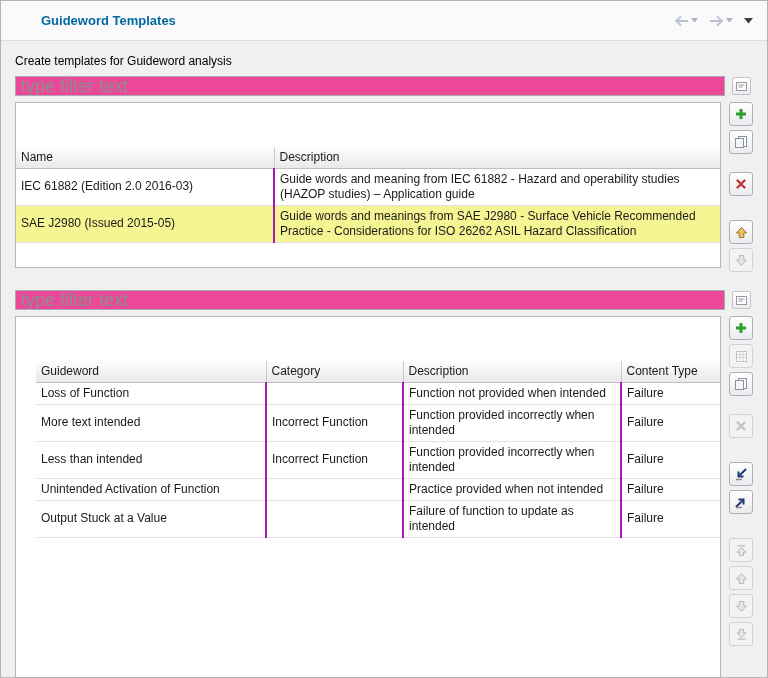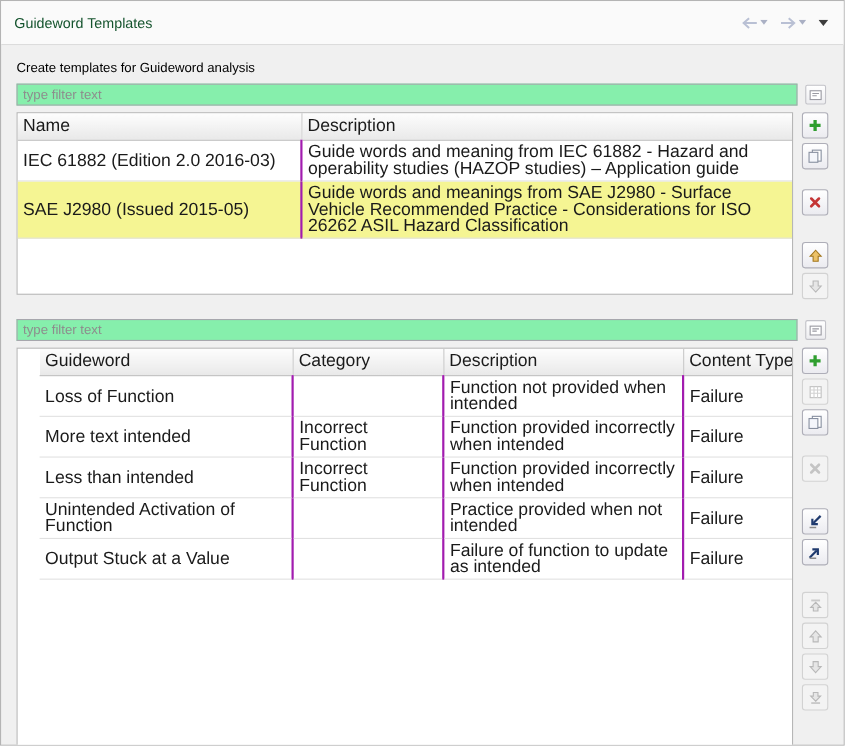--- a/index.html
+++ b/index.html
@@ -16,51 +16,51 @@
     border: 1px solid #b4b4b4;
     overflow: hidden;
   }
   .titlebar {
     height: 40px;
     background: #fafafa;
     border-bottom: 1px solid #dcdcdc;
     display: flex; align-items: center;
     padding: 0 12px;
   }
-  .title { font-size: 13px; font-weight: normal; color: #14532d; }
+  .title { font-size: 13px; font-weight: bold; color: #0369a1; margin-left: 28px; }
   .nav { margin-left: auto; display: flex; align-items: center; gap: 7px; }
   .nav-btn { display: flex; align-items: center; gap: 2px; cursor: pointer; padding: 2px; }
   .subtitle { margin: 13px 0 0 14px; color: #000; }
   .filter-row { display: flex; align-items: center; margin: 8px 14px 0 14px; }
   .filter-input {
     width: 710px; height: 20px;
     border: 1px solid #a7a7ad;
     padding: 0 5px;
     font-family: "Liberation Sans", sans-serif;
-    font-size: 12px; color: #333;
-    background: #86efac;
+    font-size: 18px; color: #333;
+    background: #ec4899;
     outline: none;
   }
   .filter-input::placeholder { color: #8d8d8d; }
   .filter-side-btn {
     width: 19px; height: 18px; margin-left: 7px;
     border: 1px solid #c3c3c9; border-radius: 2px;
     background: linear-gradient(#ffffff, #ededf0);
     display: flex; align-items: center; justify-content: center;
     cursor: pointer;
   }
   .table-zone { display: flex; align-items: flex-start; margin: 6px 14px 0 14px; }
   .table-box {
     width: 710px; background: #ffffff;
     border: 1px solid #b6b6b6;
     overflow: hidden;
   }
   .table-box.h1 { height: 166px; }
   .table-box.h2 { height: 380px; padding-left: 20px; }
-  table { border-collapse: collapse; table-layout: fixed; width: 100%; font-size: 16px; }
+  table { border-collapse: collapse; table-layout: fixed; width: 100%; font-size: 12px; margin-top: 44px; }
   th {
     background: linear-gradient(#fdfdfd, #e9e9e9);
     border-right: 1px solid #c9c9c9;
     border-bottom: 1px solid #bfbfbf;
     font-weight: normal; text-align: left;
     padding: 3px 5px; height: 21px;
     white-space: nowrap; overflow: hidden;
   }
   th:last-child { border-right: none; }
   td {

